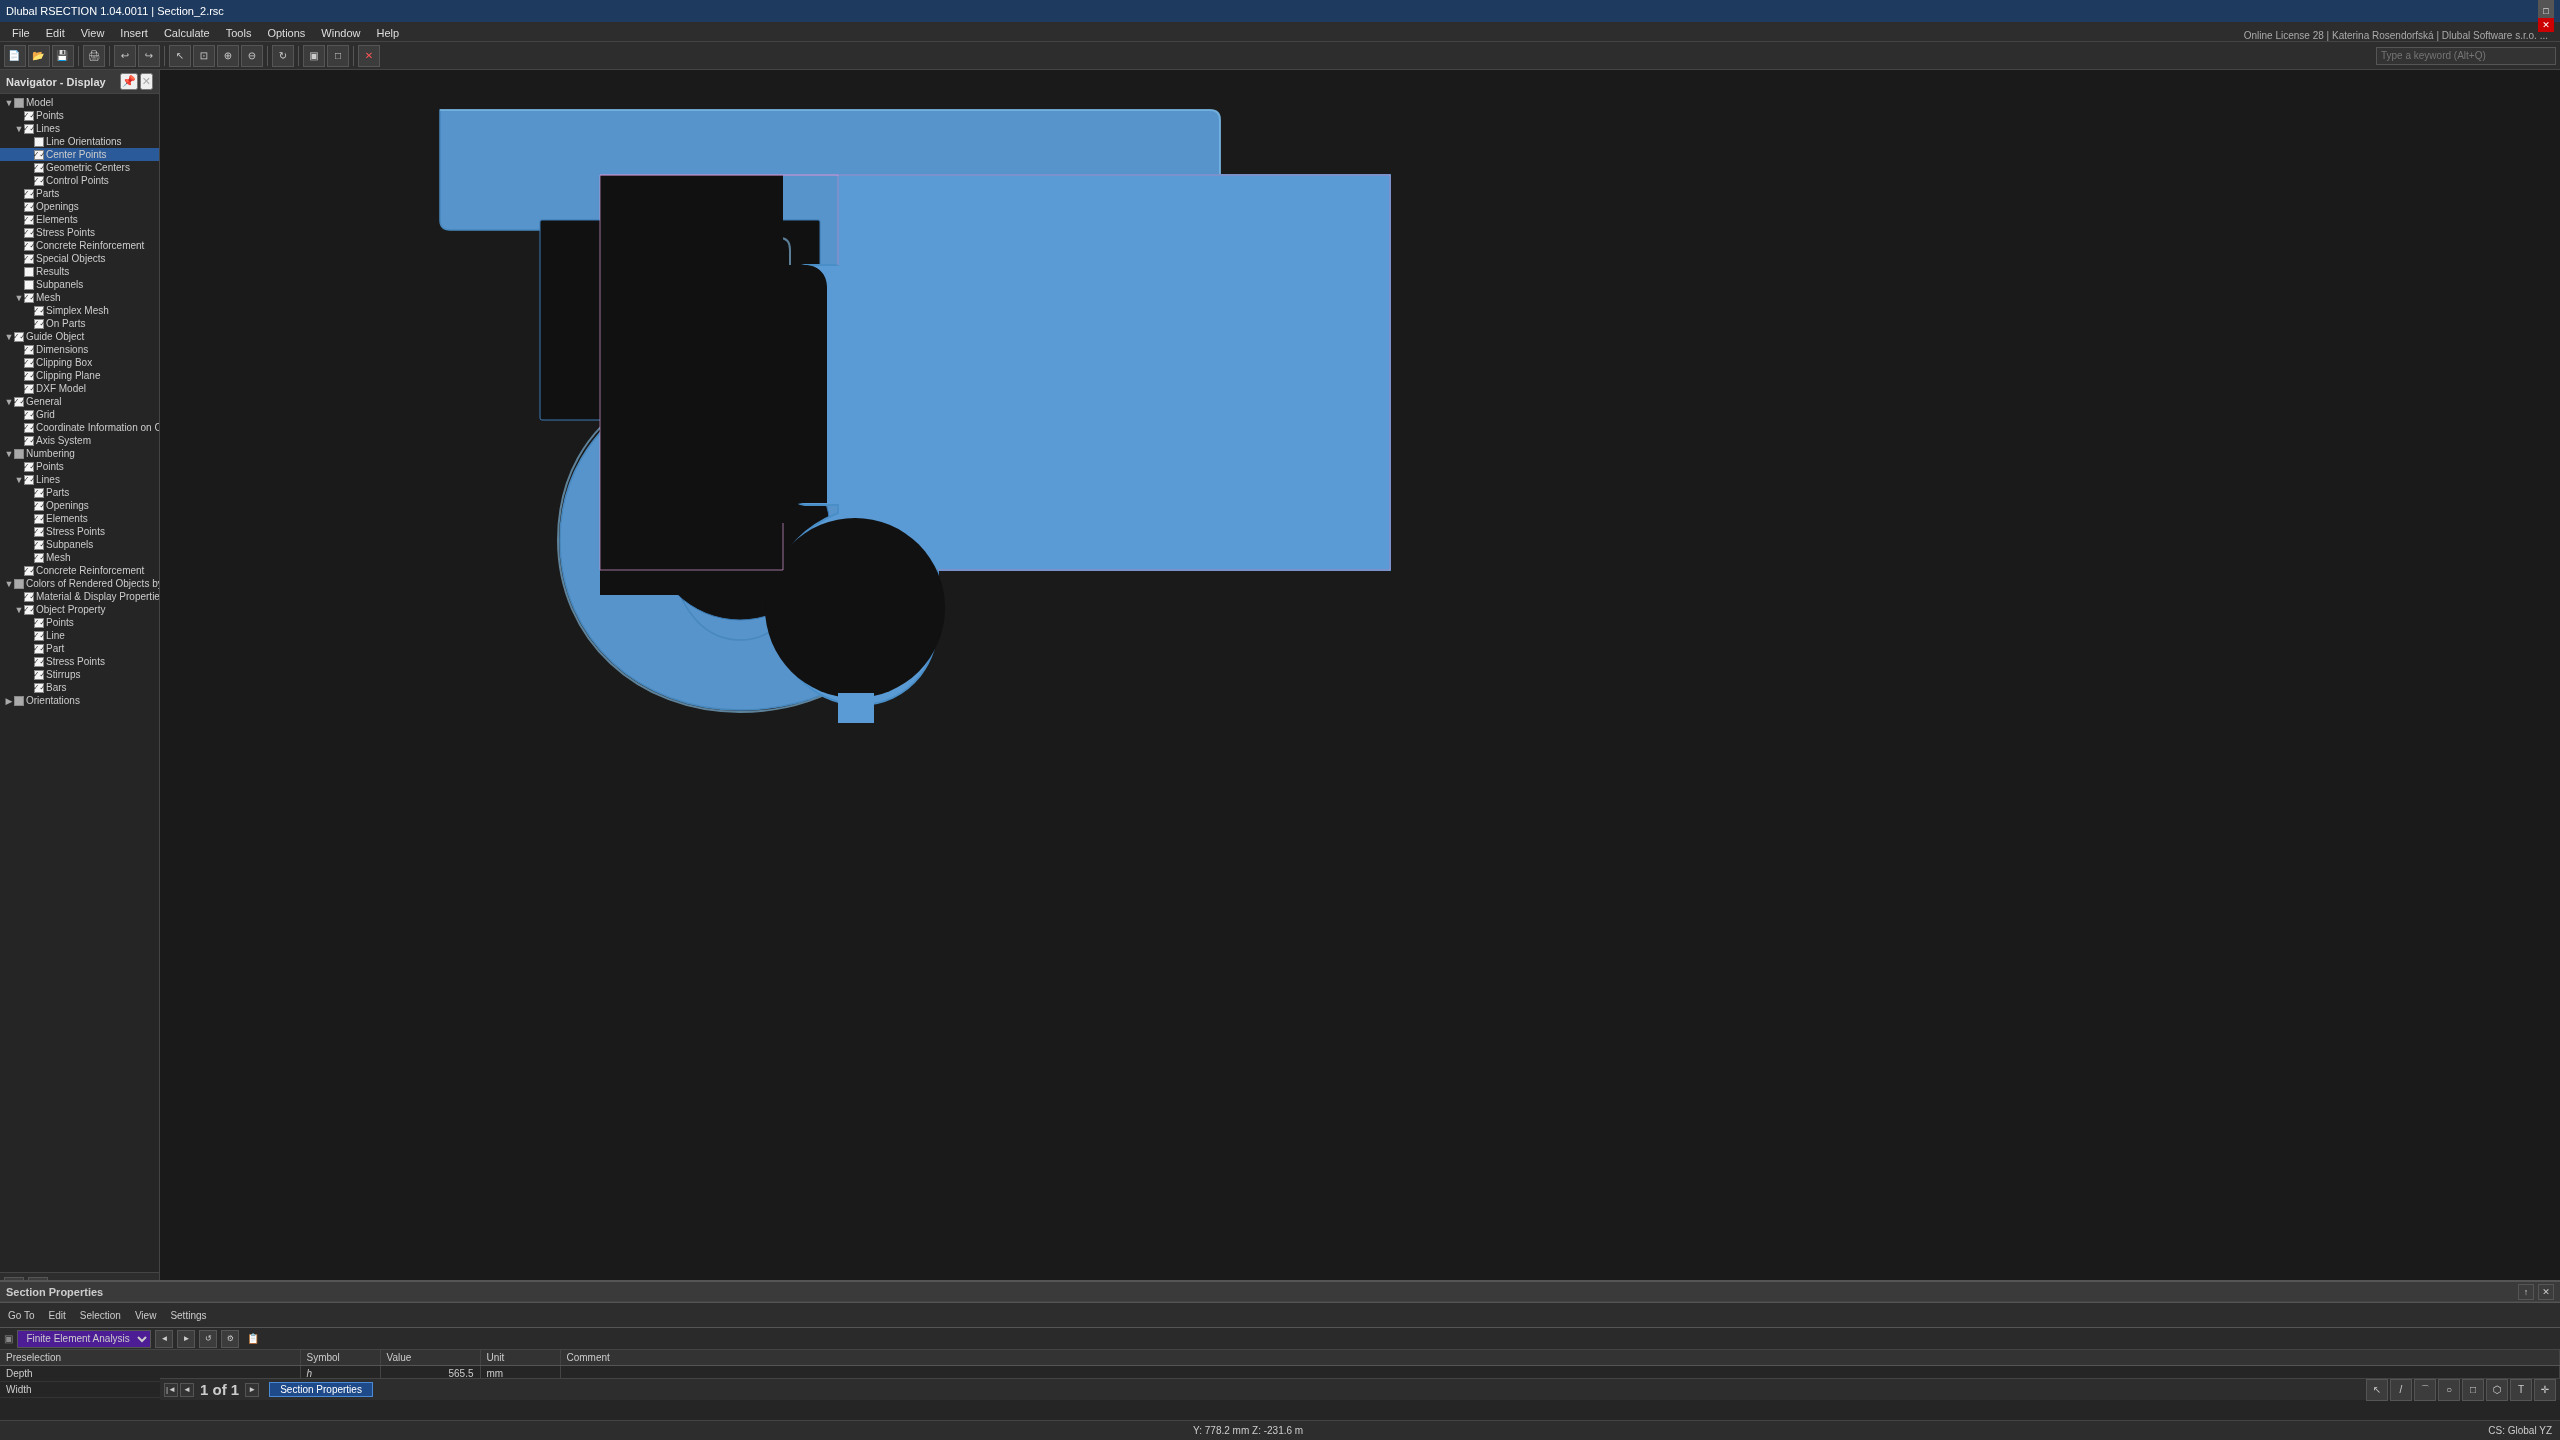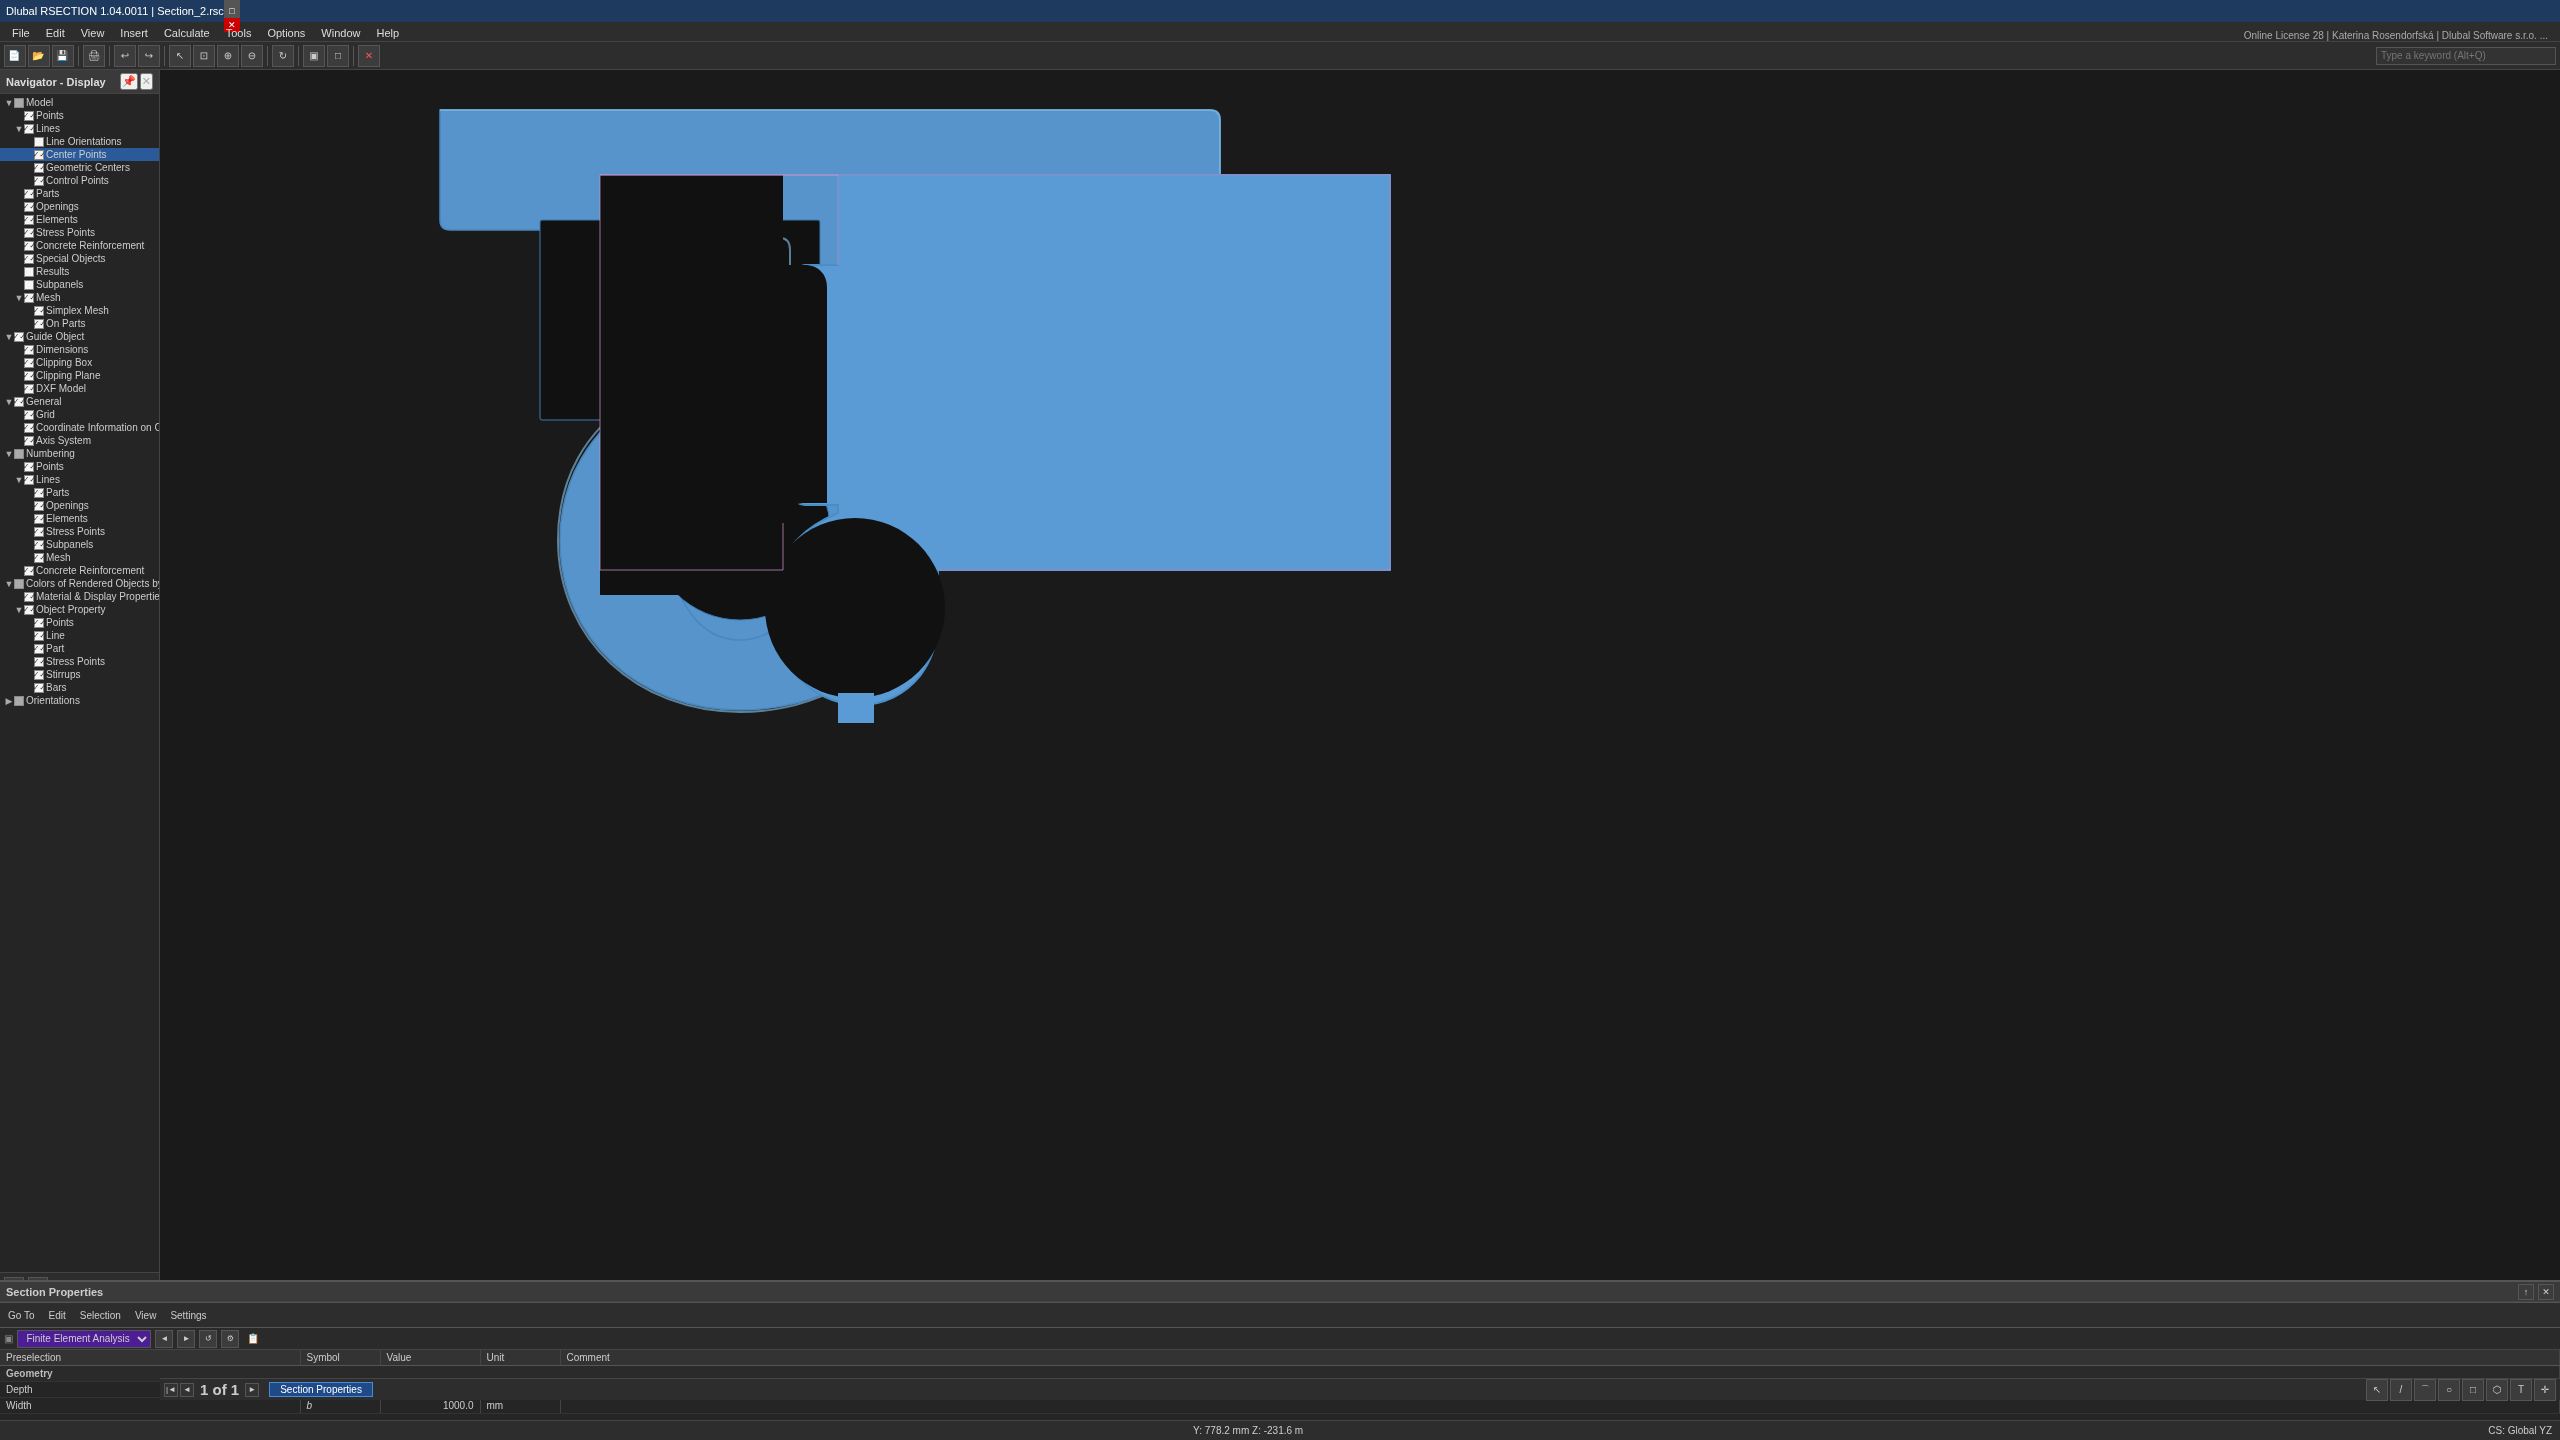--- a/index.html
+++ b/index.html
@@ -1,20 +1,20 @@
 <!DOCTYPE html>
 <html><head>
   <meta charset="utf-8">
   <style>
     * { margin: 0; padding: 0; box-sizing: border-box; }
     body { width: 2560px; height: 1440px; background: #1a1a1a; font-family: 'Segoe UI', Arial, sans-serif; font-size: 11px; color: #ddd; overflow: hidden; }
 
     
     #titlebar {
-      width: 100%; height: 22px; background: #1e3a5f; display: flex; align-items: center; 
+      width: 100%; height: 22px; background: #1e3a5f; display: flex; align-items: center; justify-content: space-between;
       padding: 0 6px; color: #fff; font-size: 11px;
     }
     .title-btn { width: 16px; height: 14px; background: #555; border: none; color: #fff; font-size: 9px; cursor: pointer; display: flex; align-items: center; justify-content: center; }
     .title-btn.close { background: #c00; }
 
     
     #menubar {
       width: 100%; height: 20px; background: #2d2d2d; display: flex; align-items: flex-end;
       padding: 0 4px; border-bottom: 1px solid #444;
     }
@@ -736,23 +736,20 @@
         <tr>
           <th class="col-desc">Preselection</th>
           <th class="col-sym">Symbol</th>
           <th class="col-val">Value</th>
           <th class="col-unit">Unit</th>
           <th class="col-comment">Comment</th>
         </tr>
       </thead>
       <tbody>
         <tr>
-          <td colspan="5" class="props-section-header" style="font-weight:bold; color:#bbb; padding:2px 6px;">Geometry</td>
-        </tr>
-        <tr>
           <td class="col-desc">Depth</td>
           <td class="col-sym" style="font-style:italic;">h</td>
           <td class="col-val" style="text-align:right;">565.5</td>
           <td class="col-unit">mm</td>
           <td class="col-comment"></td>
         </tr>
         <tr>
           <td class="col-desc">Width</td>
           <td class="col-sym" style="font-style:italic;">b</td>
           <td class="col-val" style="text-align:right;">1000.0</td>

